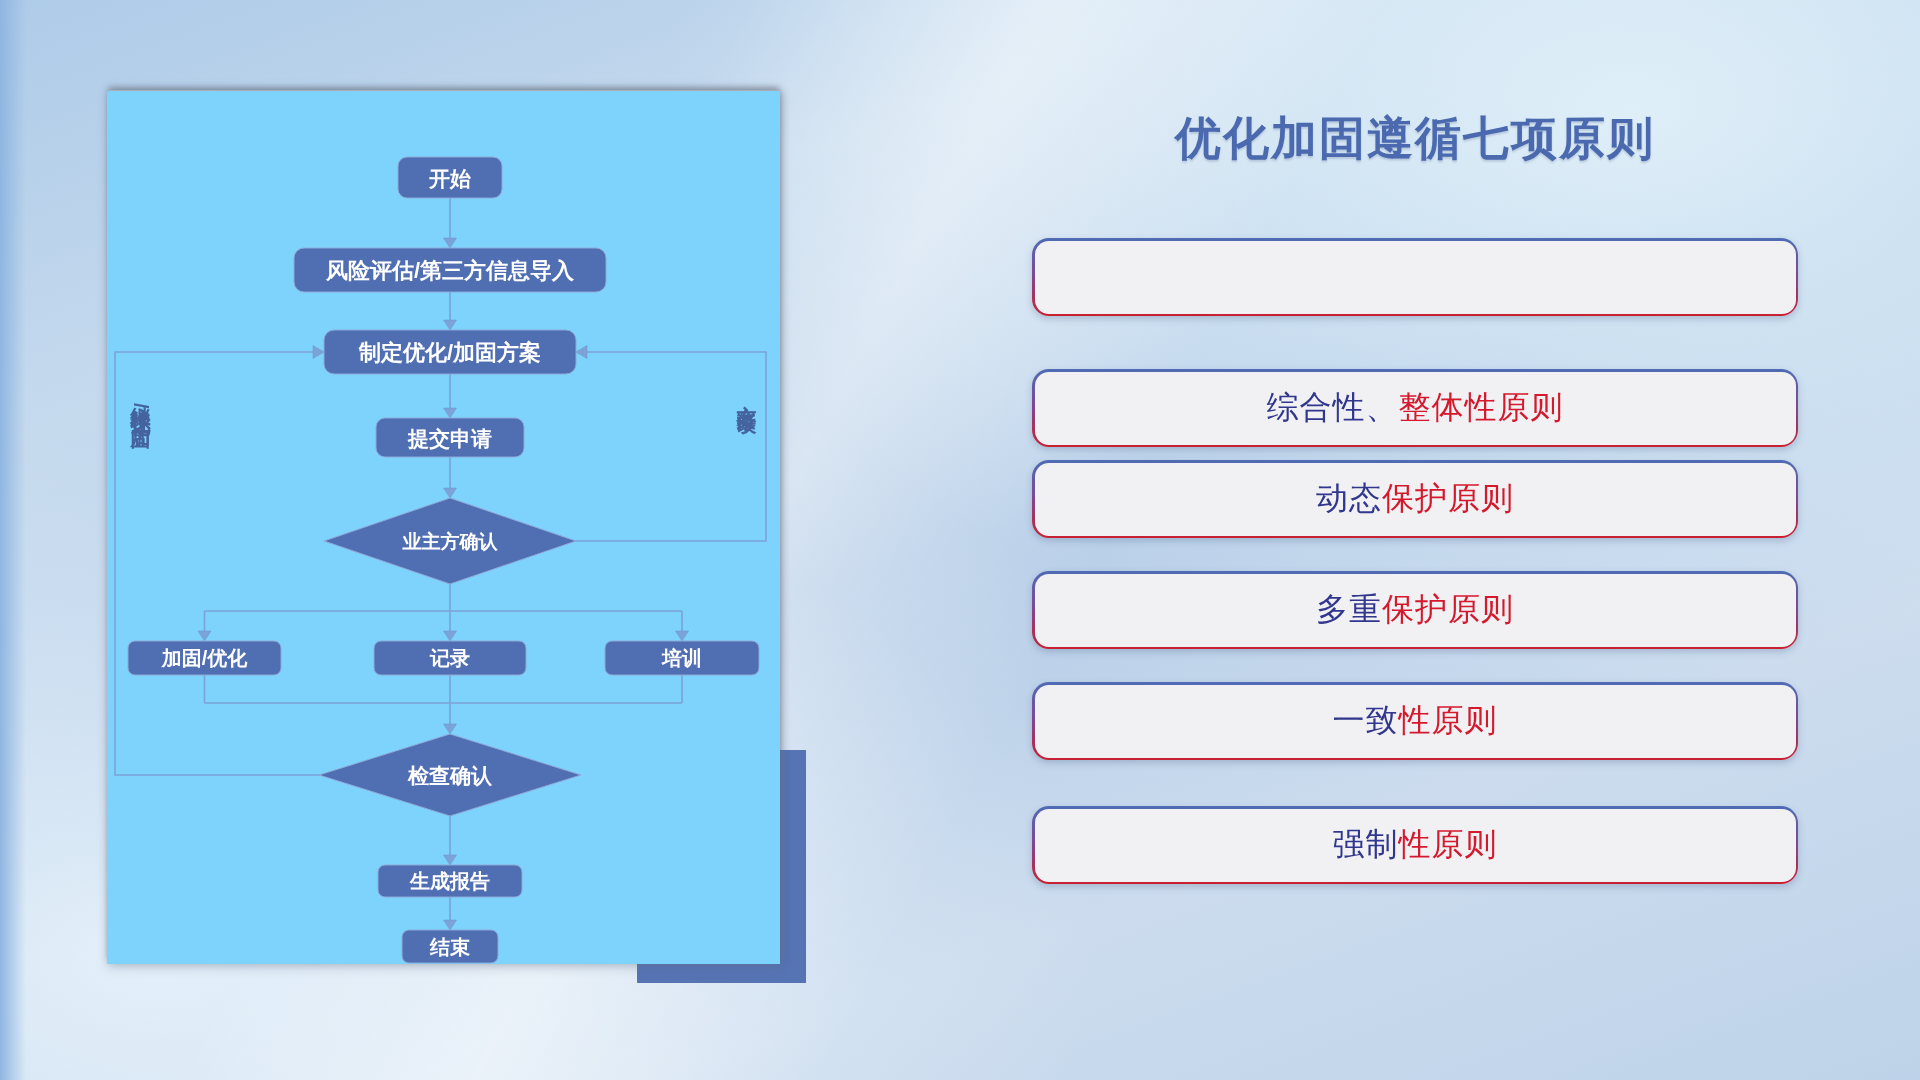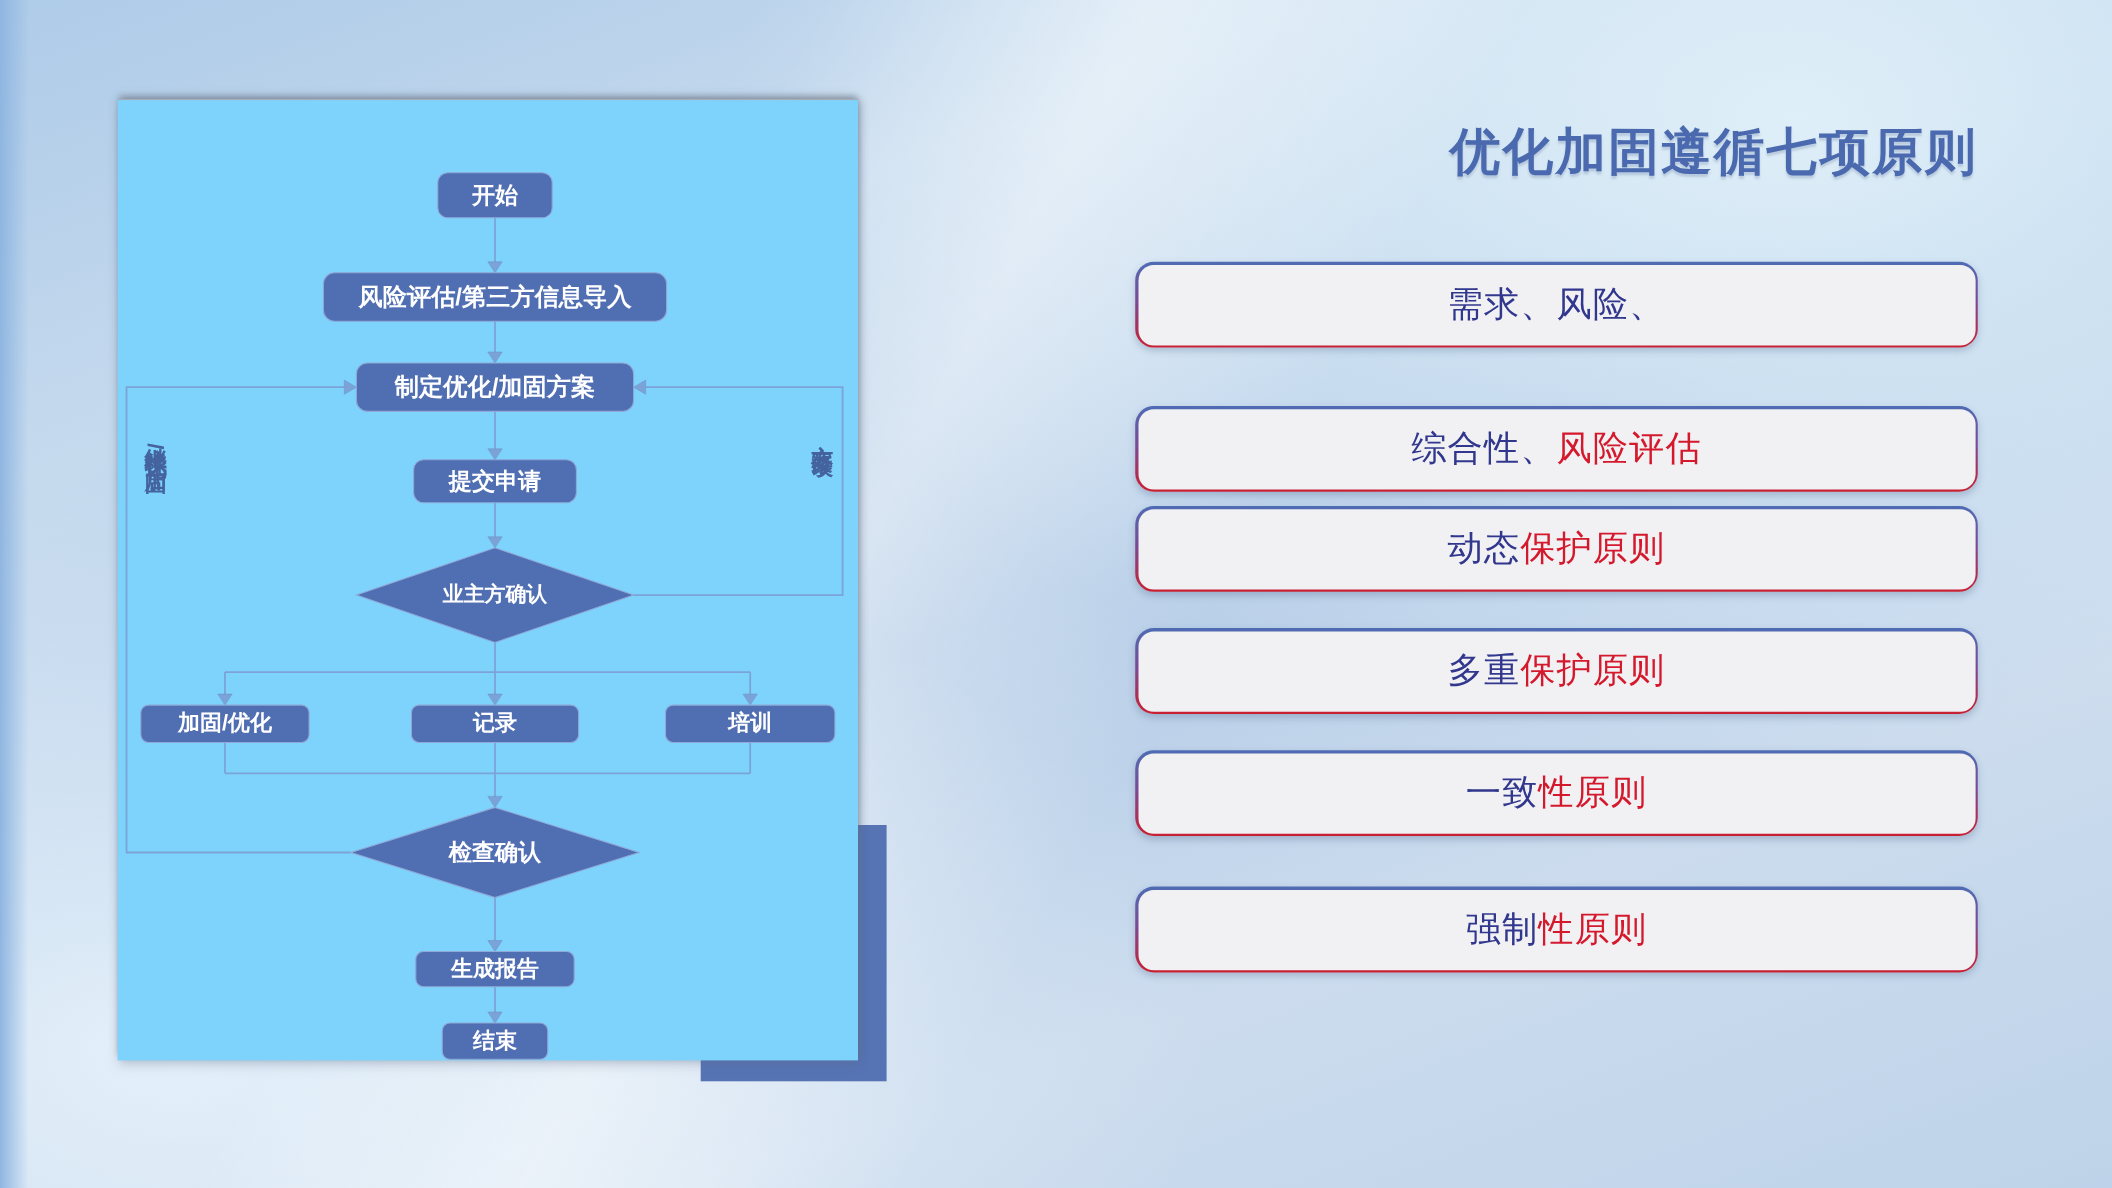--- a/index.html
+++ b/index.html
@@ -30,21 +30,21 @@
   .vlabel{
     position:absolute;writing-mode:vertical-rl;text-orientation:mixed;
     color:#44639f;font-weight:bold;font-size:20px;letter-spacing:3px;line-height:1;
   }
   .vlabel.left{left:24px;top:300px;}
   .vlabel.right{left:630px;top:298px;}
 
   
   .panel{position:absolute;left:1032px;top:0;width:766px;height:1080px;}
   .panel-title{
-    position:absolute;top:108px;left:0;width:100%;margin:0;text-align:right;
+    position:absolute;top:108px;left:0;width:100%;margin:0;text-align:center;
     font-size:46px;font-weight:bold;color:#4a69af;letter-spacing:2px;
     text-shadow:0 2px 2px rgba(120,140,175,.35);
   }
   .pbox{
     position:absolute;left:0;width:766px;height:78px;border-radius:17px;padding:0;
     background:linear-gradient(180deg,#4e6cb4 0%,#7a4a96 45%,#c91f30 100%);
     box-shadow:0 3px 7px rgba(70,90,130,.28);
   }
   .pinner{
     position:absolute;left:2.5px;top:2.5px;right:2.5px;bottom:2.5px;border-radius:14px;
@@ -135,27 +135,26 @@
 
   <div class="vlabel left">继续优化/加固</div>
   <div class="vlabel right">方案修改</div>
 </div>
 
 <div class="panel">
   <h1 class="panel-title">优化加固遵循七项原则</h1>
 
   <div class="pbox" style="top:238px">
     <div class="pinner">
-        <span class="pb">需求、风险、</span>
       </div>
   </div>
   <div class="pbox" style="top:369px">
     <div class="pinner">
         <span class="pb">综合性、</span>
-        <span class="pr">风险评估</span>
+        <span class="pr">整体性原则</span>
       </div>
   </div>
   <div class="pbox" style="top:460px">
     <div class="pinner">
         <span class="pb">动态</span>
         <span class="pr">保护原则</span>
       </div>
   </div>
   <div class="pbox" style="top:571px">
     <div class="pinner">

